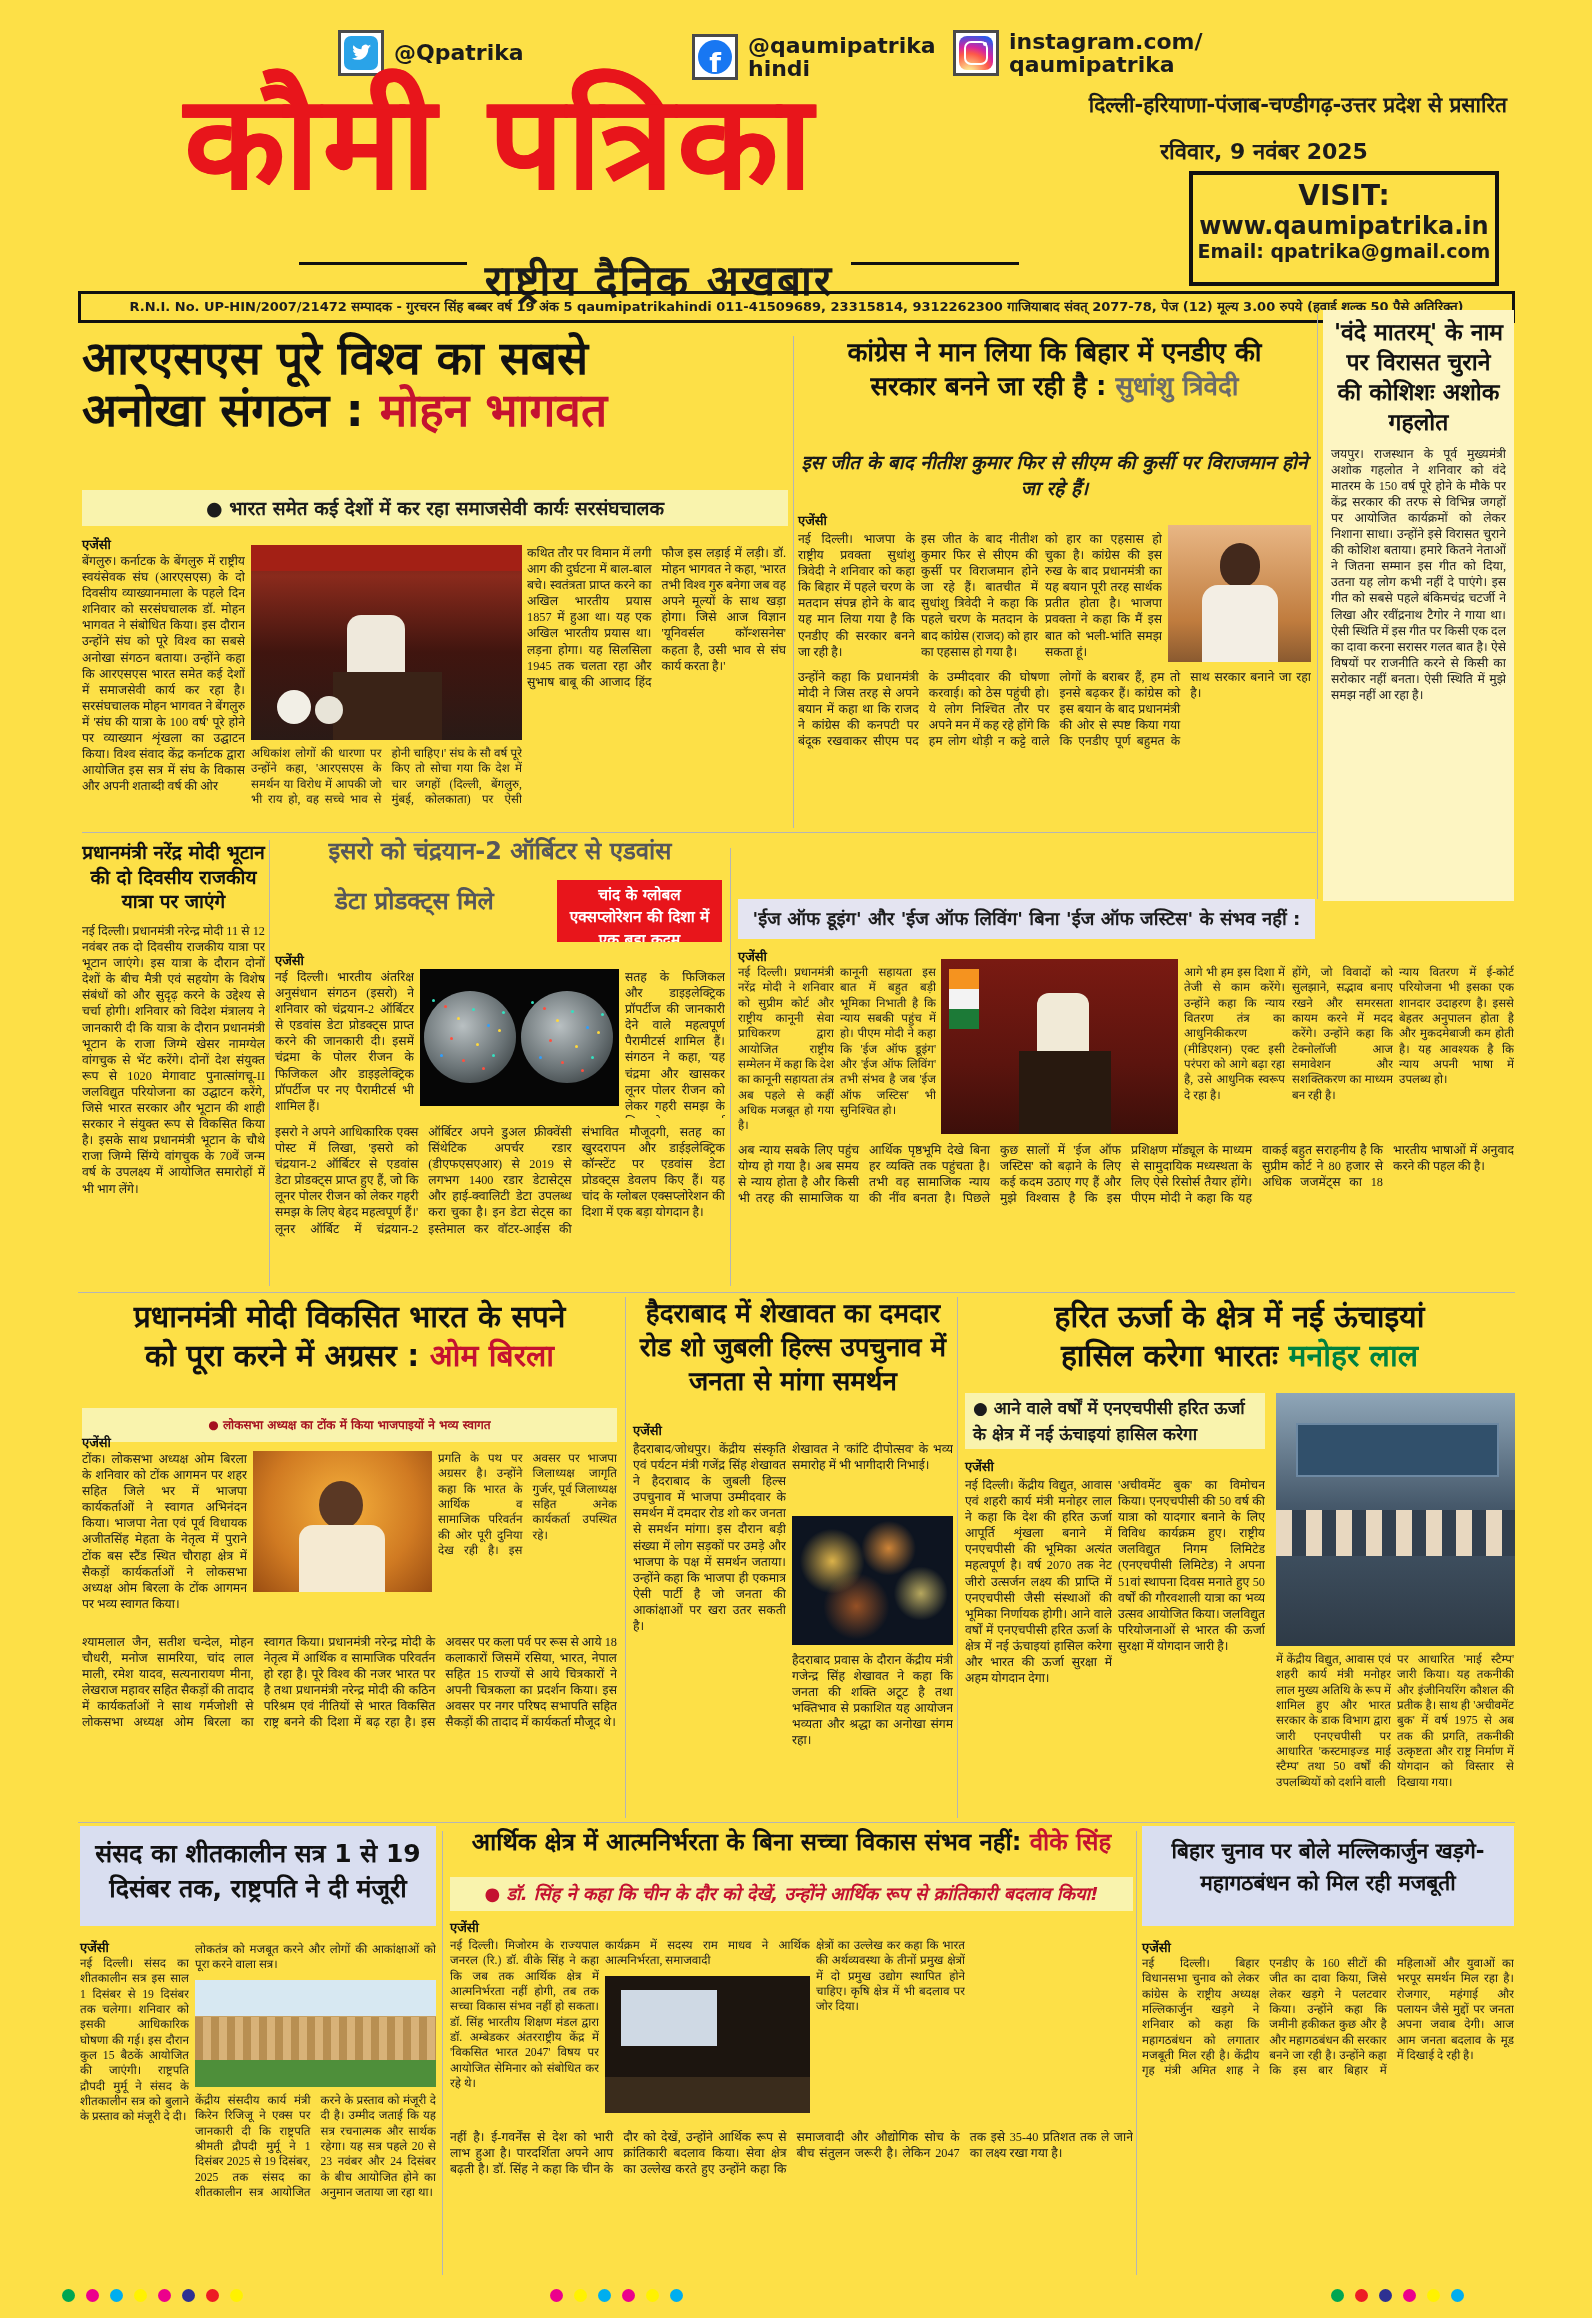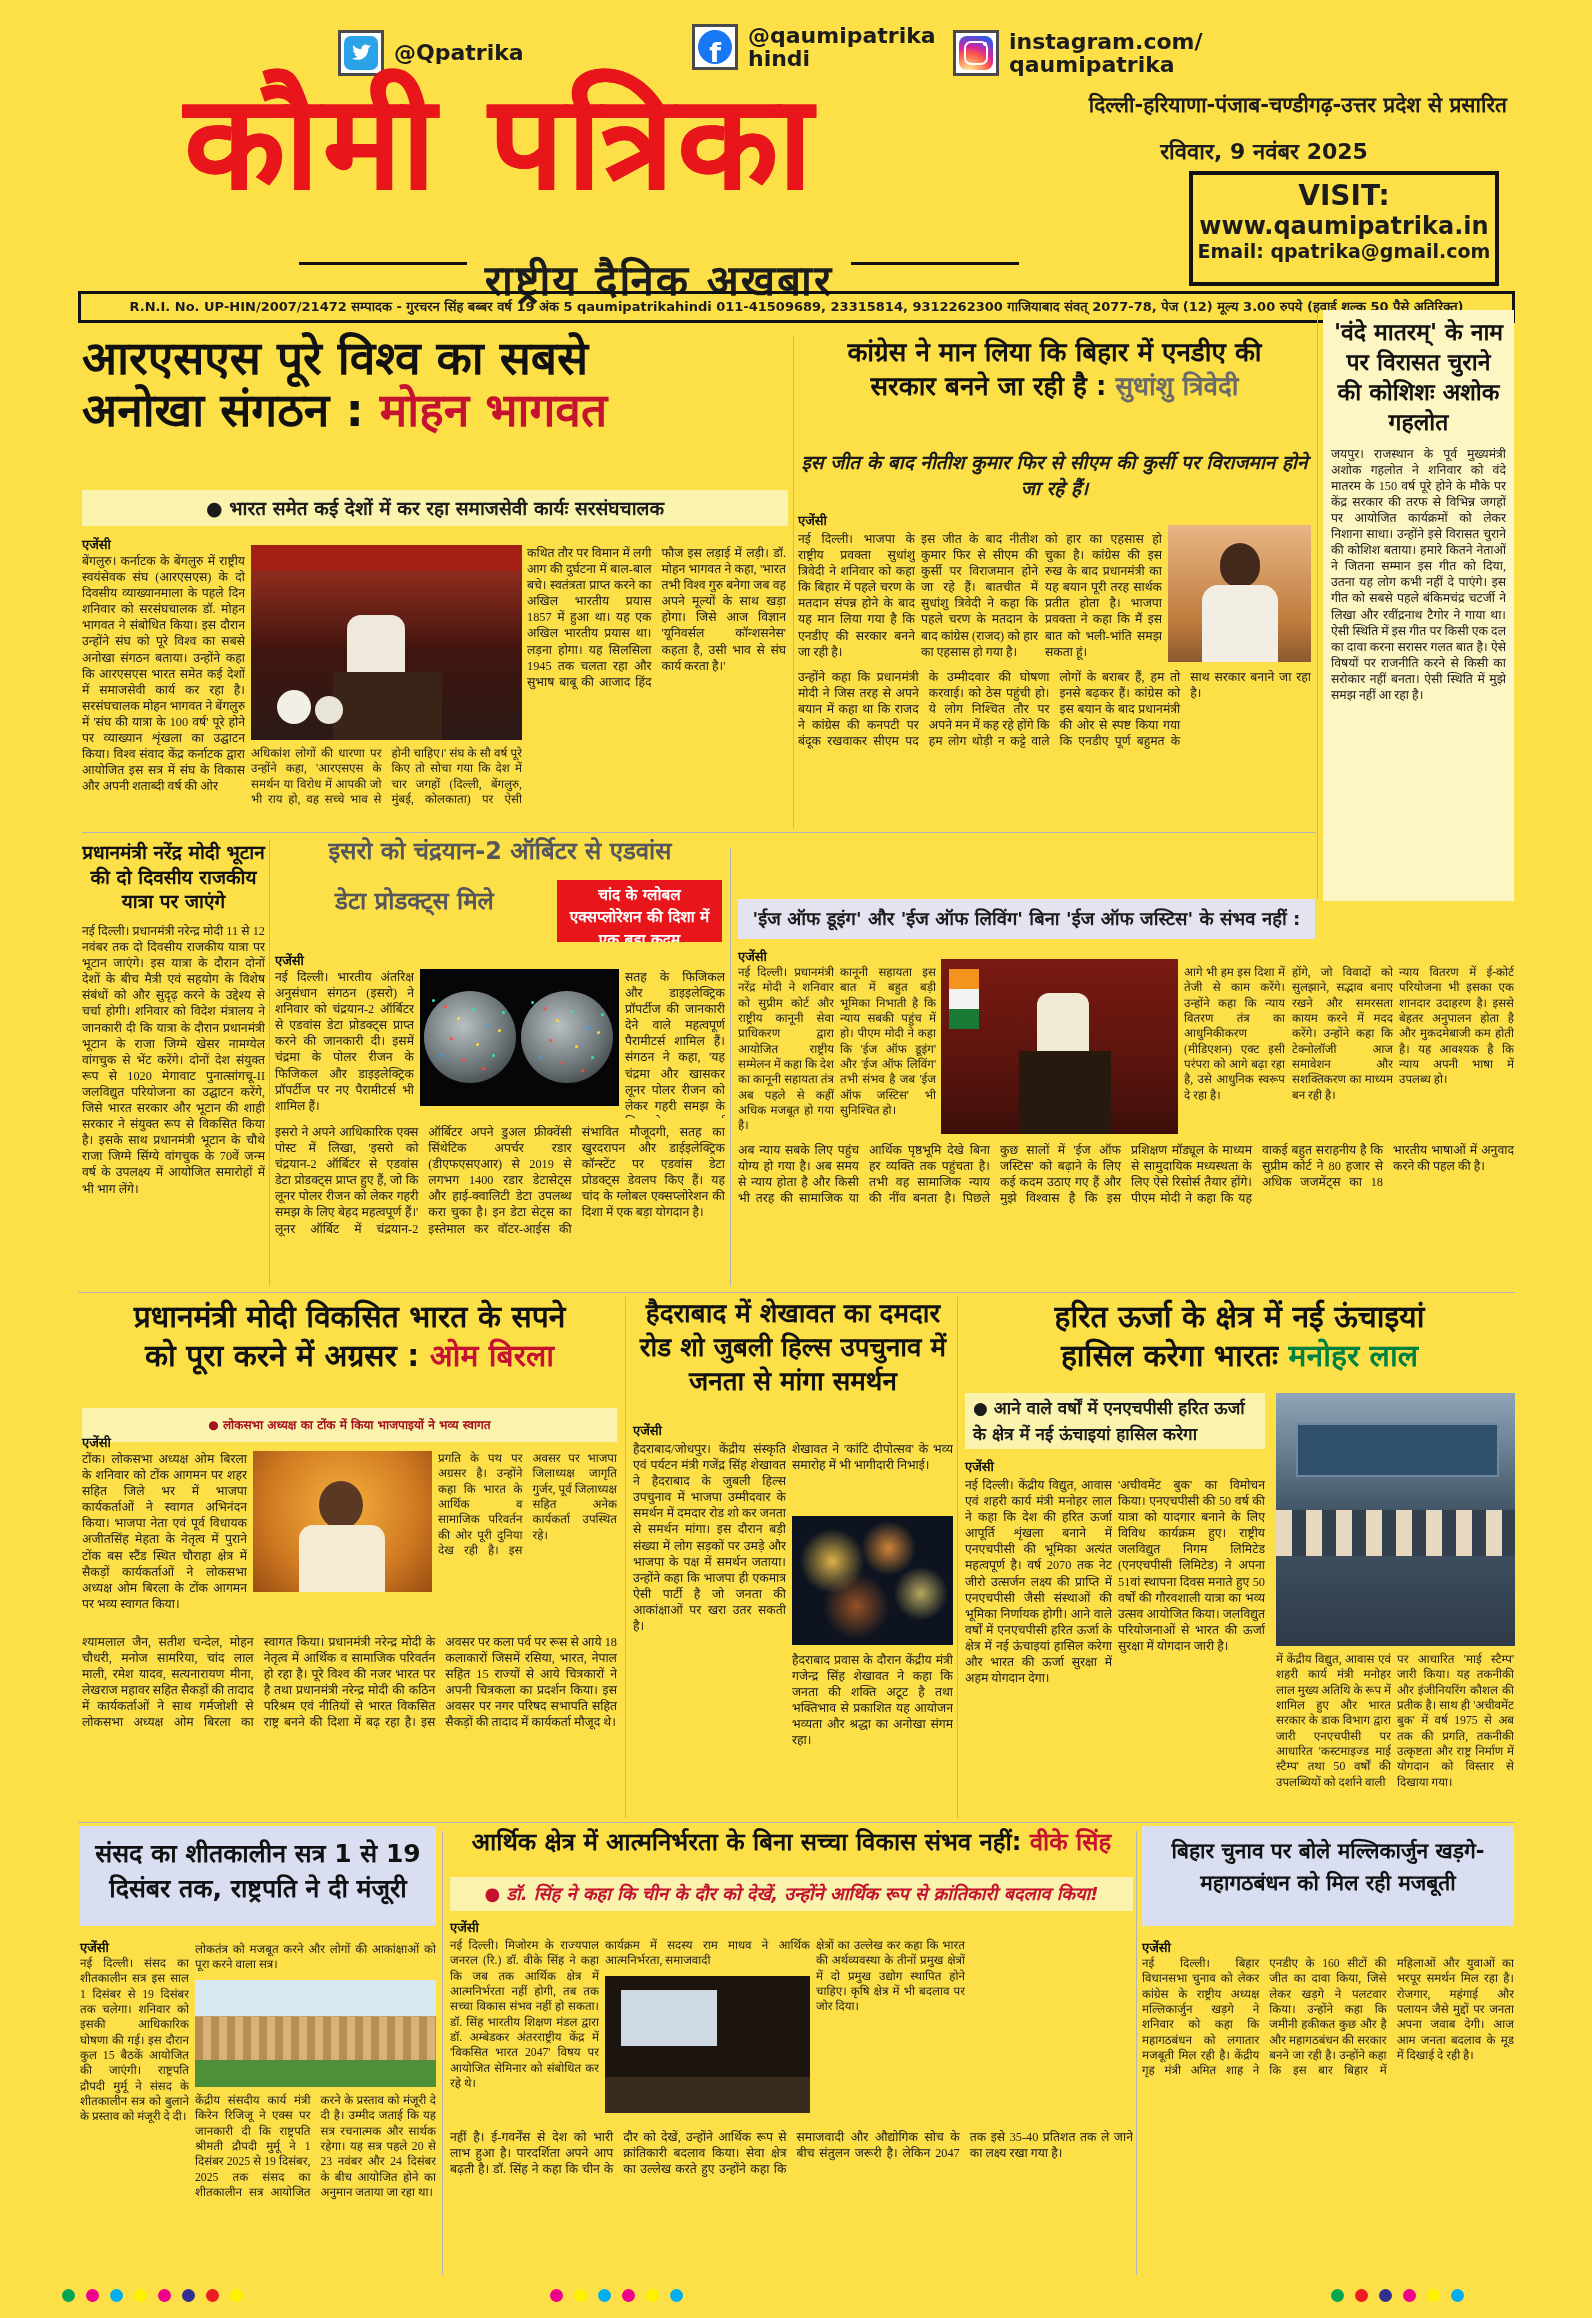--- a/index.html
+++ b/index.html
@@ -60,21 +60,21 @@
   <div class="abs social" style="left:338px;top:30px;">
     <span class="sq">
         <span class="tw-inner">
       <svg width="22" height="22" viewBox="0 0 24 24">
             <path fill="#fff" d="M23 5c-.8.4-1.6.6-2.5.8A4.3 4.3 0 0 0 22.4 3c-.8.5-1.8.9-2.7 1.1A4.2 4.2 0 0 0 12.5 7c0 .3 0 .7.1 1A12 12 0 0 1 3.9 3.6a4.2 4.2 0 0 0 1.3 5.6c-.7 0-1.3-.2-1.9-.5v.1c0 2 1.4 3.7 3.4 4.1-.6.2-1.3.2-1.9.1.5 1.7 2.1 2.9 3.9 2.9A8.5 8.5 0 0 1 2 17.6 12 12 0 0 0 8.3 19.4c7.5 0 11.6-6.2 11.6-11.6v-.5c.8-.6 1.5-1.3 2.1-2.3z"></path>
           </svg>
     </span>
       </span>
     <span>@Qpatrika</span>
   </div>
-  <div class="abs social" style="left:692px;top:24px;">
+  <div class="abs social" style="left:692px;top:34px;">
     <span class="sq">
         <span class="fb-inner"></span>
       </span>
     <span>
       <span style="display:block;">@qaumipatrika</span>
       <span style="display:block;">hindi</span>
     </span>
   </div>
   <div class="abs social" style="left:953px;top:30px;">
     <span class="sq">

